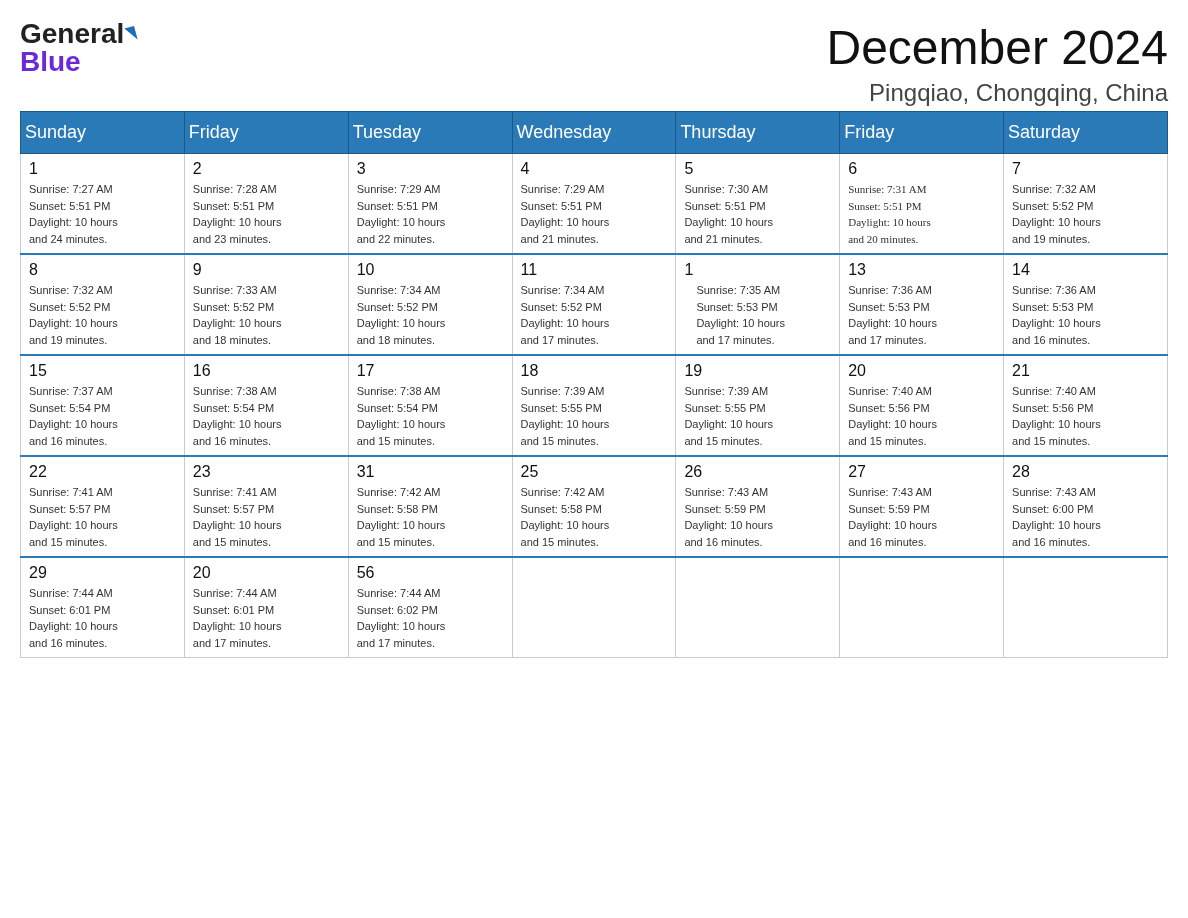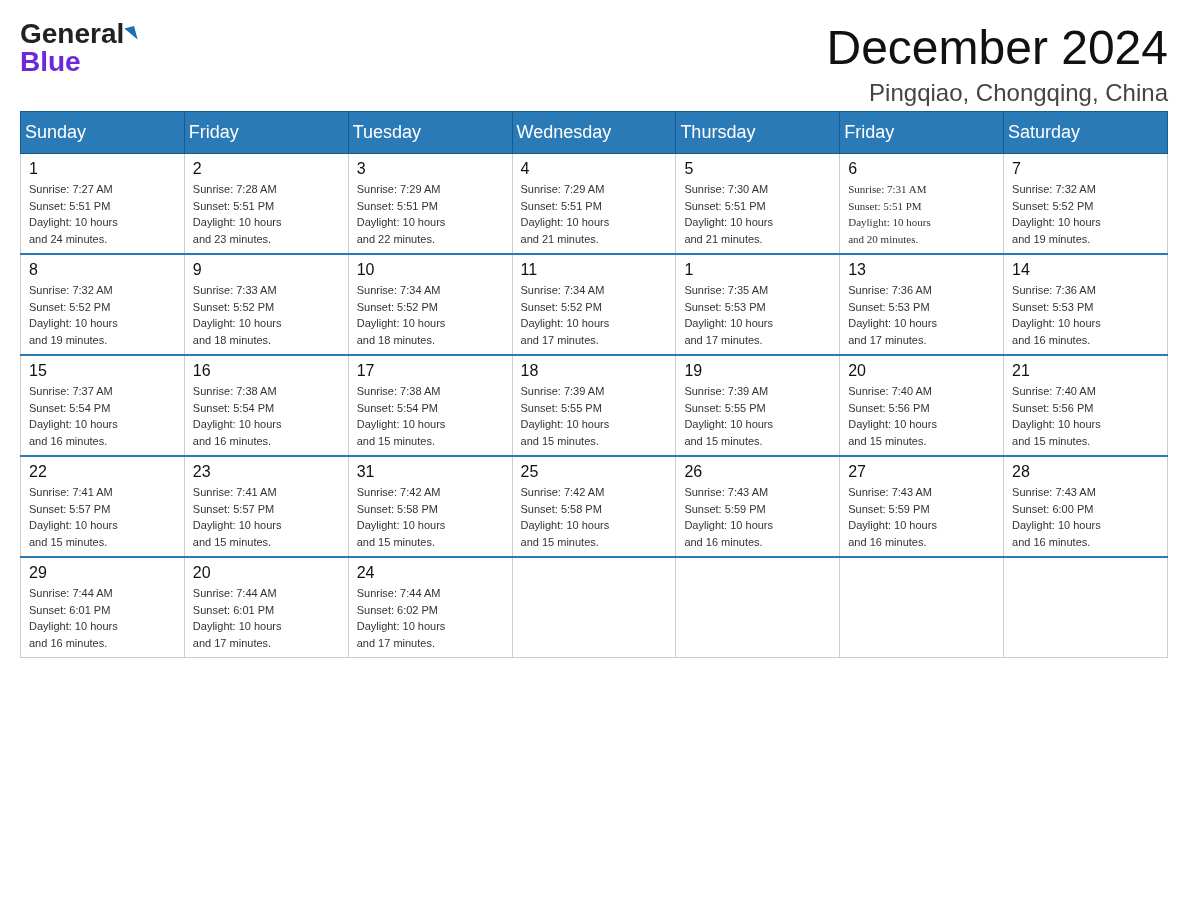--- a/index.html
+++ b/index.html
@@ -205,21 +205,21 @@
         </td>
         <td>
           <span class="day-number">11</span>
           <div class="day-info" style="white-space: pre-line;">Sunrise: 7:34 AM
 Sunset: 5:52 PM
 Daylight: 10 hours
 and 17 minutes.</div>
         </td>
         <td>
           <span class="day-number">1</span>
-          <div class="day-info" style="white-space: pre-line;">Sunrise: 7:35 AM
+          <div class="day-info" style="white-space: pre-line; margin-left: 12px;">Sunrise: 7:35 AM
 Sunset: 5:53 PM
 Daylight: 10 hours
 and 17 minutes.</div>
         </td>
         <td>
           <span class="day-number">13</span>
           <div class="day-info" style="white-space: pre-line;">Sunrise: 7:36 AM
 Sunset: 5:53 PM
 Daylight: 10 hours
 and 17 minutes.</div>
@@ -343,21 +343,21 @@
 and 16 minutes.</div>
         </td>
         <td>
           <span class="day-number">20</span>
           <div class="day-info" style="white-space: pre-line;">Sunrise: 7:44 AM
 Sunset: 6:01 PM
 Daylight: 10 hours
 and 17 minutes.</div>
         </td>
         <td>
-          <span class="day-number">24</span>
+          <span class="day-number">56</span>
           <div class="day-info" style="white-space: pre-line;">Sunrise: 7:44 AM
 Sunset: 6:02 PM
 Daylight: 10 hours
 and 17 minutes.</div>
         </td>
         <td class="empty-cell"></td>
         <td class="empty-cell"></td>
         <td class="empty-cell"></td>
         <td class="empty-cell"></td>
       </tr>

